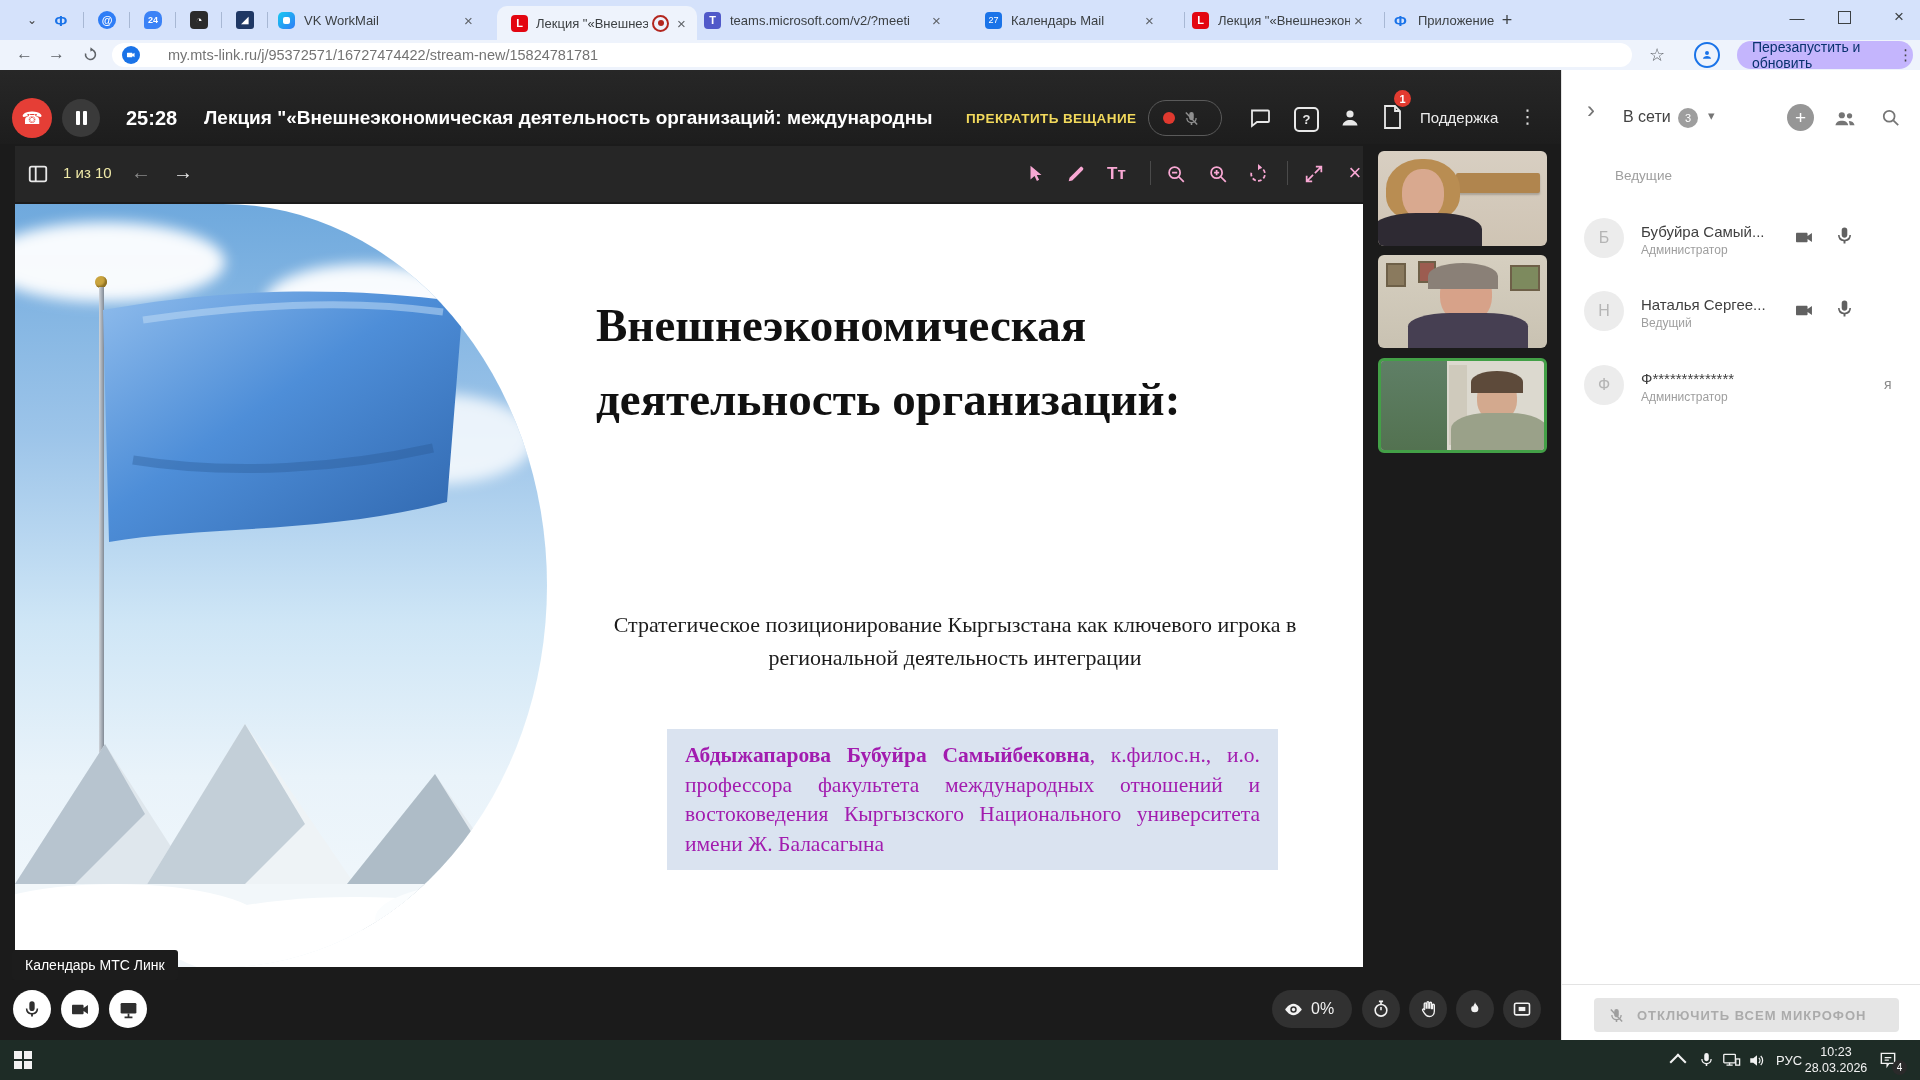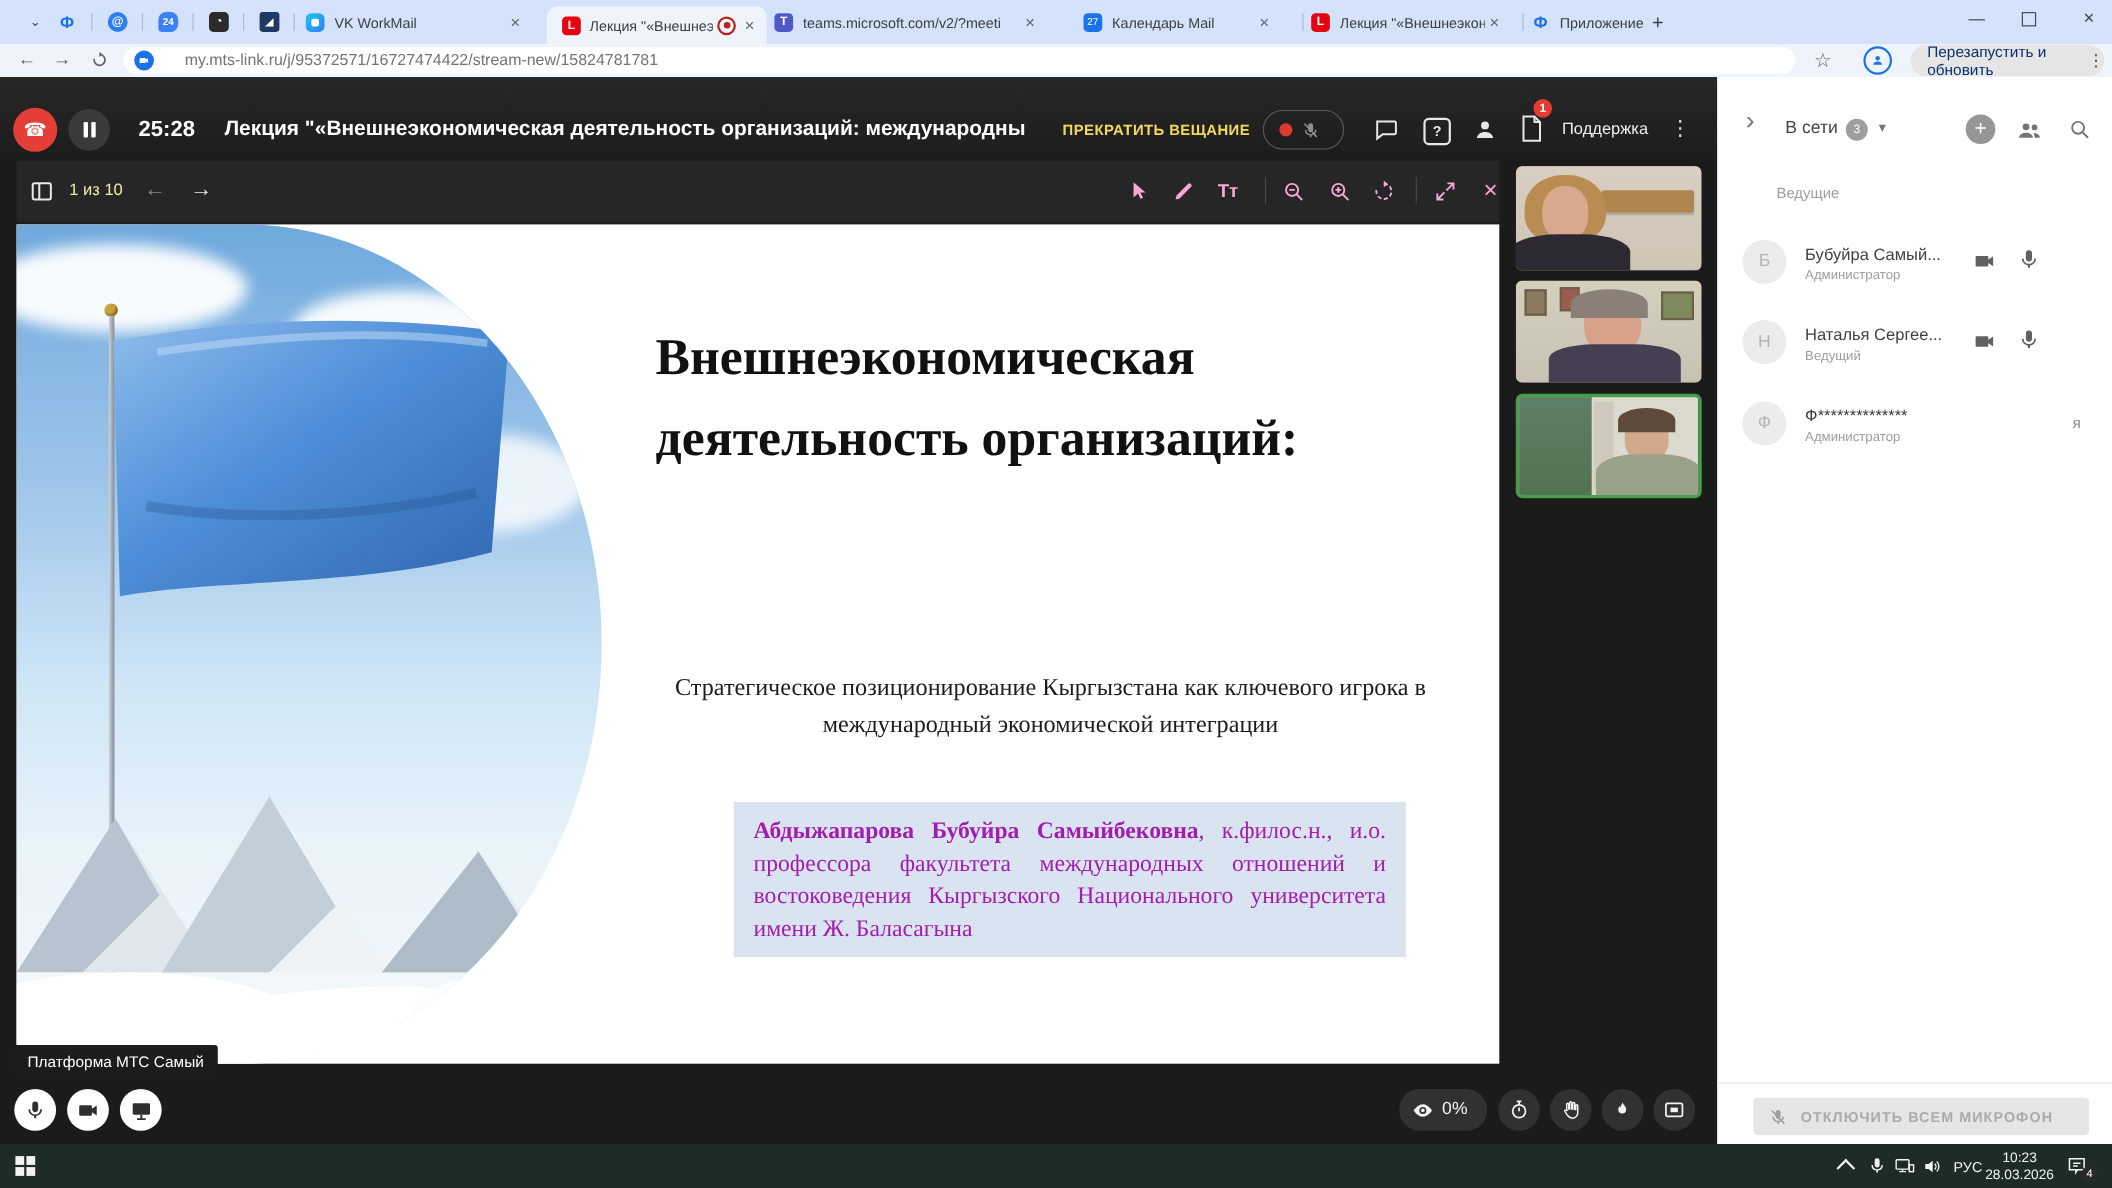--- a/index.html
+++ b/index.html
@@ -13,21 +13,21 @@
   
   #tabstrip{left:0;top:0;width:1920px;height:40px;background:#d5e2fb;}
   .tab-title{font-size:13px;color:#3c4043;white-space:nowrap;overflow:hidden;text-overflow:clip;}
   .tab-x{font-size:15px;color:#5f6368;line-height:1;}
   .pin-sep{width:1px;height:16px;background:#a8b8d4;top:12px;}
   .fav{width:18px;height:18px;border-radius:4px;font-size:11px;font-weight:bold;}
   #activetab{left:497px;top:6px;width:200px;height:34px;background:#eef3fc;border-radius:10px 10px 0 0;}
   #toolbar{left:0;top:40px;width:1920px;height:30px;background:#eef3fc;border-bottom:1px solid #d7dce5;}
   .navbtn{font-size:17px;color:#5f6368;}
   #urlpill{left:112px;top:43px;width:1520px;height:24px;background:#ffffff;border-radius:13px;}
-  #updatepill{left:1737px;top:41px;width:176px;height:28px;background:#e5e5e5;border-radius:14px;}
+  #updatepill{left:1737px;top:41px;width:176px;height:28px;background:#c4b5fd;border-radius:14px;}
   
   #mtopbar{left:0;top:70px;width:1561px;height:74px;background:linear-gradient(#272727,#1d1d1d);}
   
   #doctb{left:15px;top:146px;width:1348px;height:56px;background:#262626;}
   .tool{color:#f9a8d4;text-align:right;}
   
   #slide{left:15px;top:204px;width:1348px;height:763px;background:#ffffff;overflow:hidden;}
   #flagimg{left:0;top:0;width:532px;height:763px;border-radius:0 340px 340px 0 / 0 400px 400px 0;
            background:linear-gradient(180deg,#6fa9dd 0%,#9cc4e9 30%,#cfe6f6 55%,#e9f3fa 75%,#f4f9fc 100%);overflow:hidden;}
   .cloud{background:#ffffff;border-radius:50%;filter:blur(7px);opacity:.95;}
@@ -288,21 +288,21 @@
       </svg>
     </div>
 
     <div class="abs slide-title" style="left:581px;top:84px;">
       <div>Внешнеэкономическая</div>
       <div>деятельность организаций:</div>
     </div>
 
     <div class="abs slide-sub" style="left:545px;top:404px;width:790px;">
       <div>Стратегическое позиционирование Кыргызстана как ключевого игрока в</div>
-      <div>международный экономической интеграции</div>
+      <div>региональной деятельность интеграции</div>
     </div>
 
     <div class="abs" id="speakerblock" style="left:652px;top:525px;">
       <span style="font-weight:bold;">Абдыжапарова Бубуйра Самыйбековна</span><span>, к.филос.н., и.о. профессора факультета международных отношений и востоковедения Кыргызского Национального университета имени Ж. Баласагына</span>
     </div>
   </div>
 
   <div class="abs vtile" style="top:151px;height:95px;">
     <div style="width:100%;height:100%;background:linear-gradient(#d8cfc2,#cfc4b4);position:relative;">
       <div class="abs" style="left:78px;top:22px;width:84px;height:20px;background:#b0854e;border-radius:2px;box-shadow:0 2px 2px #00000033;"></div>
@@ -396,21 +396,21 @@
     <div class="abs" style="left:0;top:914px;width:359px;height:1px;background:#e3e3e3;"></div>
     <div class="abs flex" id="muteall">
       <svg width="17" height="17" viewBox="0 0 24 24" style="margin-left:14px;color:#9e9e9e;">
           <path fill="currentColor" d="M12 14.5c1.8 0 3.2-1.4 3.2-3.2V6a3.2 3.2 0 0 0-6.4 0v5.3c0 1.8 1.4 3.2 3.2 3.2zm5.6-3.2a5.6 5.6 0 0 1-11.2 0H4.6a7.4 7.4 0 0 0 6.3 7.3V21h2.2v-2.4a7.4 7.4 0 0 0 6.3-7.3h-1.8z"></path>
           <path d="M4 3.5l16 17" stroke="currentColor" stroke-width="2"></path>
         </svg>
       <span style="margin-left:12px;">ОТКЛЮЧИТЬ ВСЕМ МИКРОФОН</span>
     </div>
   </div>
 
-  <div class="abs" id="tooltip">Платформа МТС Самый</div>
+  <div class="abs" id="tooltip">Календарь МТС Линк</div>
 
   <div class="abs ic circ wbtn" style="left:13px;top:990px;">
     <svg width="20" height="20" viewBox="0 0 24 24" fill="currentColor">
         <path d="M12 14.5c1.8 0 3.2-1.4 3.2-3.2V6a3.2 3.2 0 0 0-6.4 0v5.3c0 1.8 1.4 3.2 3.2 3.2zm5.6-3.2a5.6 5.6 0 0 1-11.2 0H4.6a7.4 7.4 0 0 0 6.3 7.3V21h2.2v-2.4a7.4 7.4 0 0 0 6.3-7.3h-1.8z"></path>
       </svg>
   </div>
   <div class="abs ic circ wbtn" style="left:61px;top:990px;">
     <svg width="21" height="21" viewBox="0 0 24 24" fill="currentColor">
         <path d="M3.5 6.5h10.8c.7 0 1.2.5 1.2 1.2v2.5l5-3.4v10.4l-5-3.4v2.5c0 .7-.5 1.2-1.2 1.2H3.5c-.7 0-1.2-.5-1.2-1.2V7.7c0-.7.5-1.2 1.2-1.2z"></path>
       </svg>

